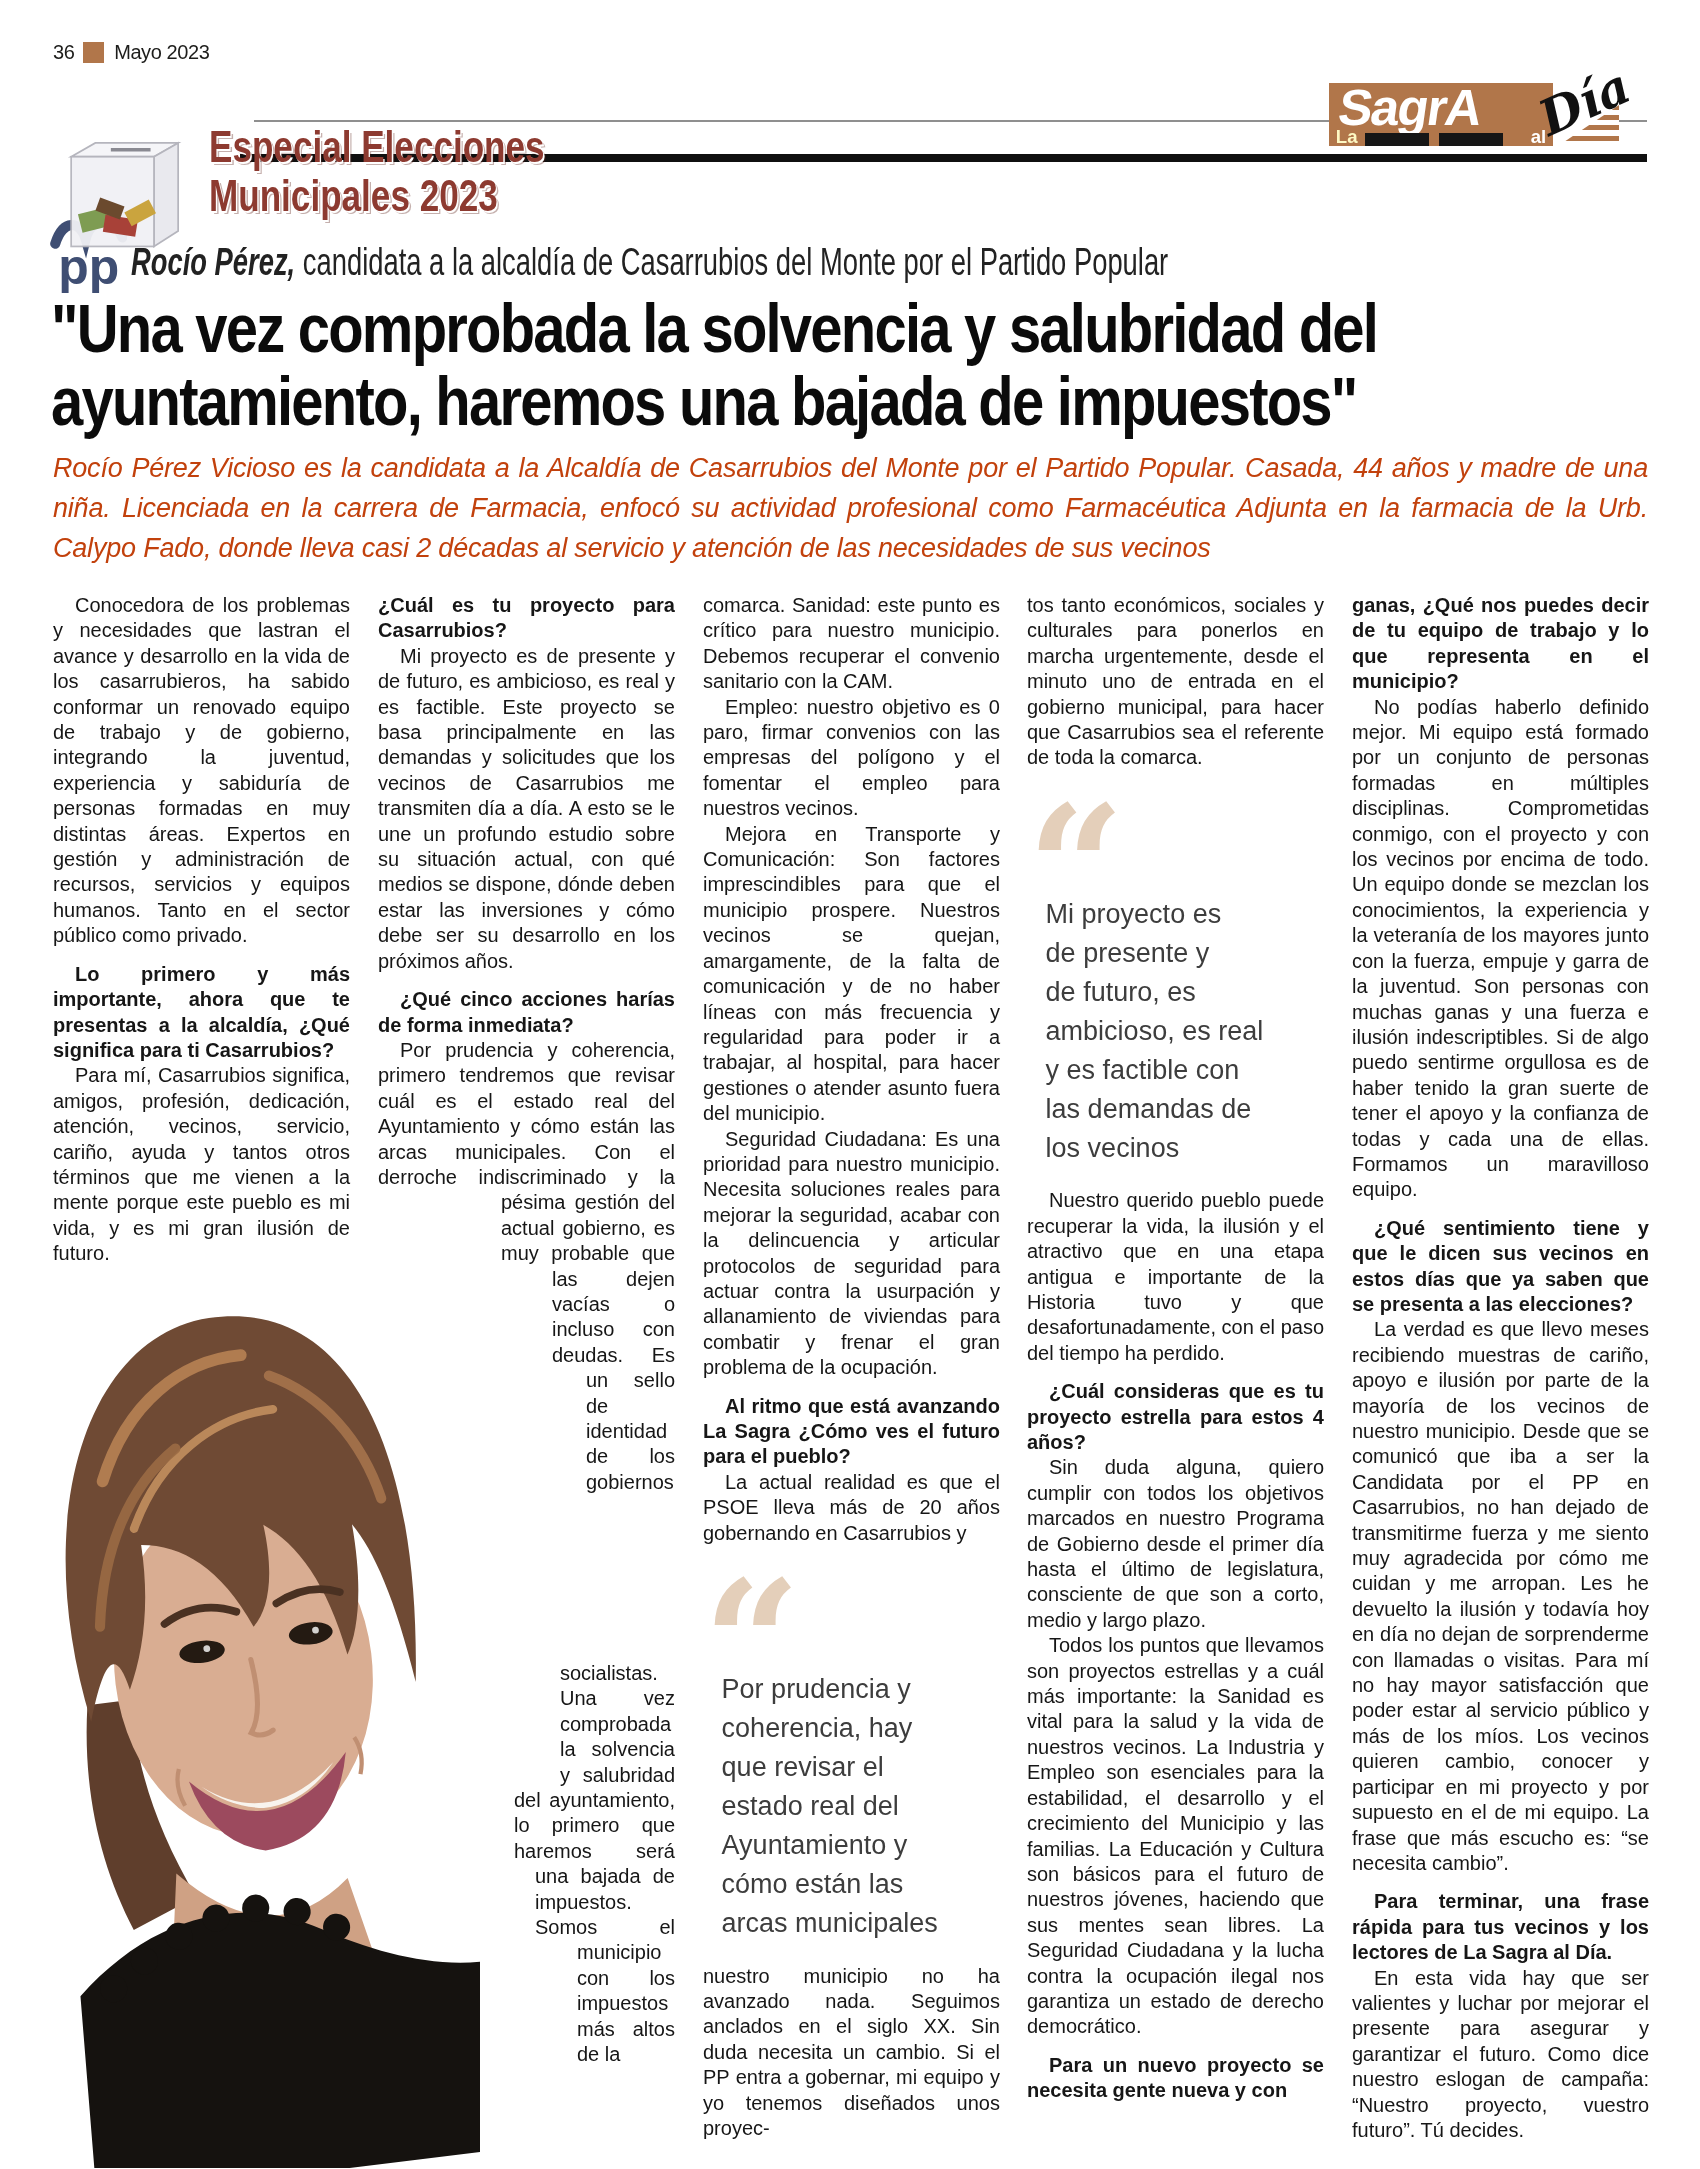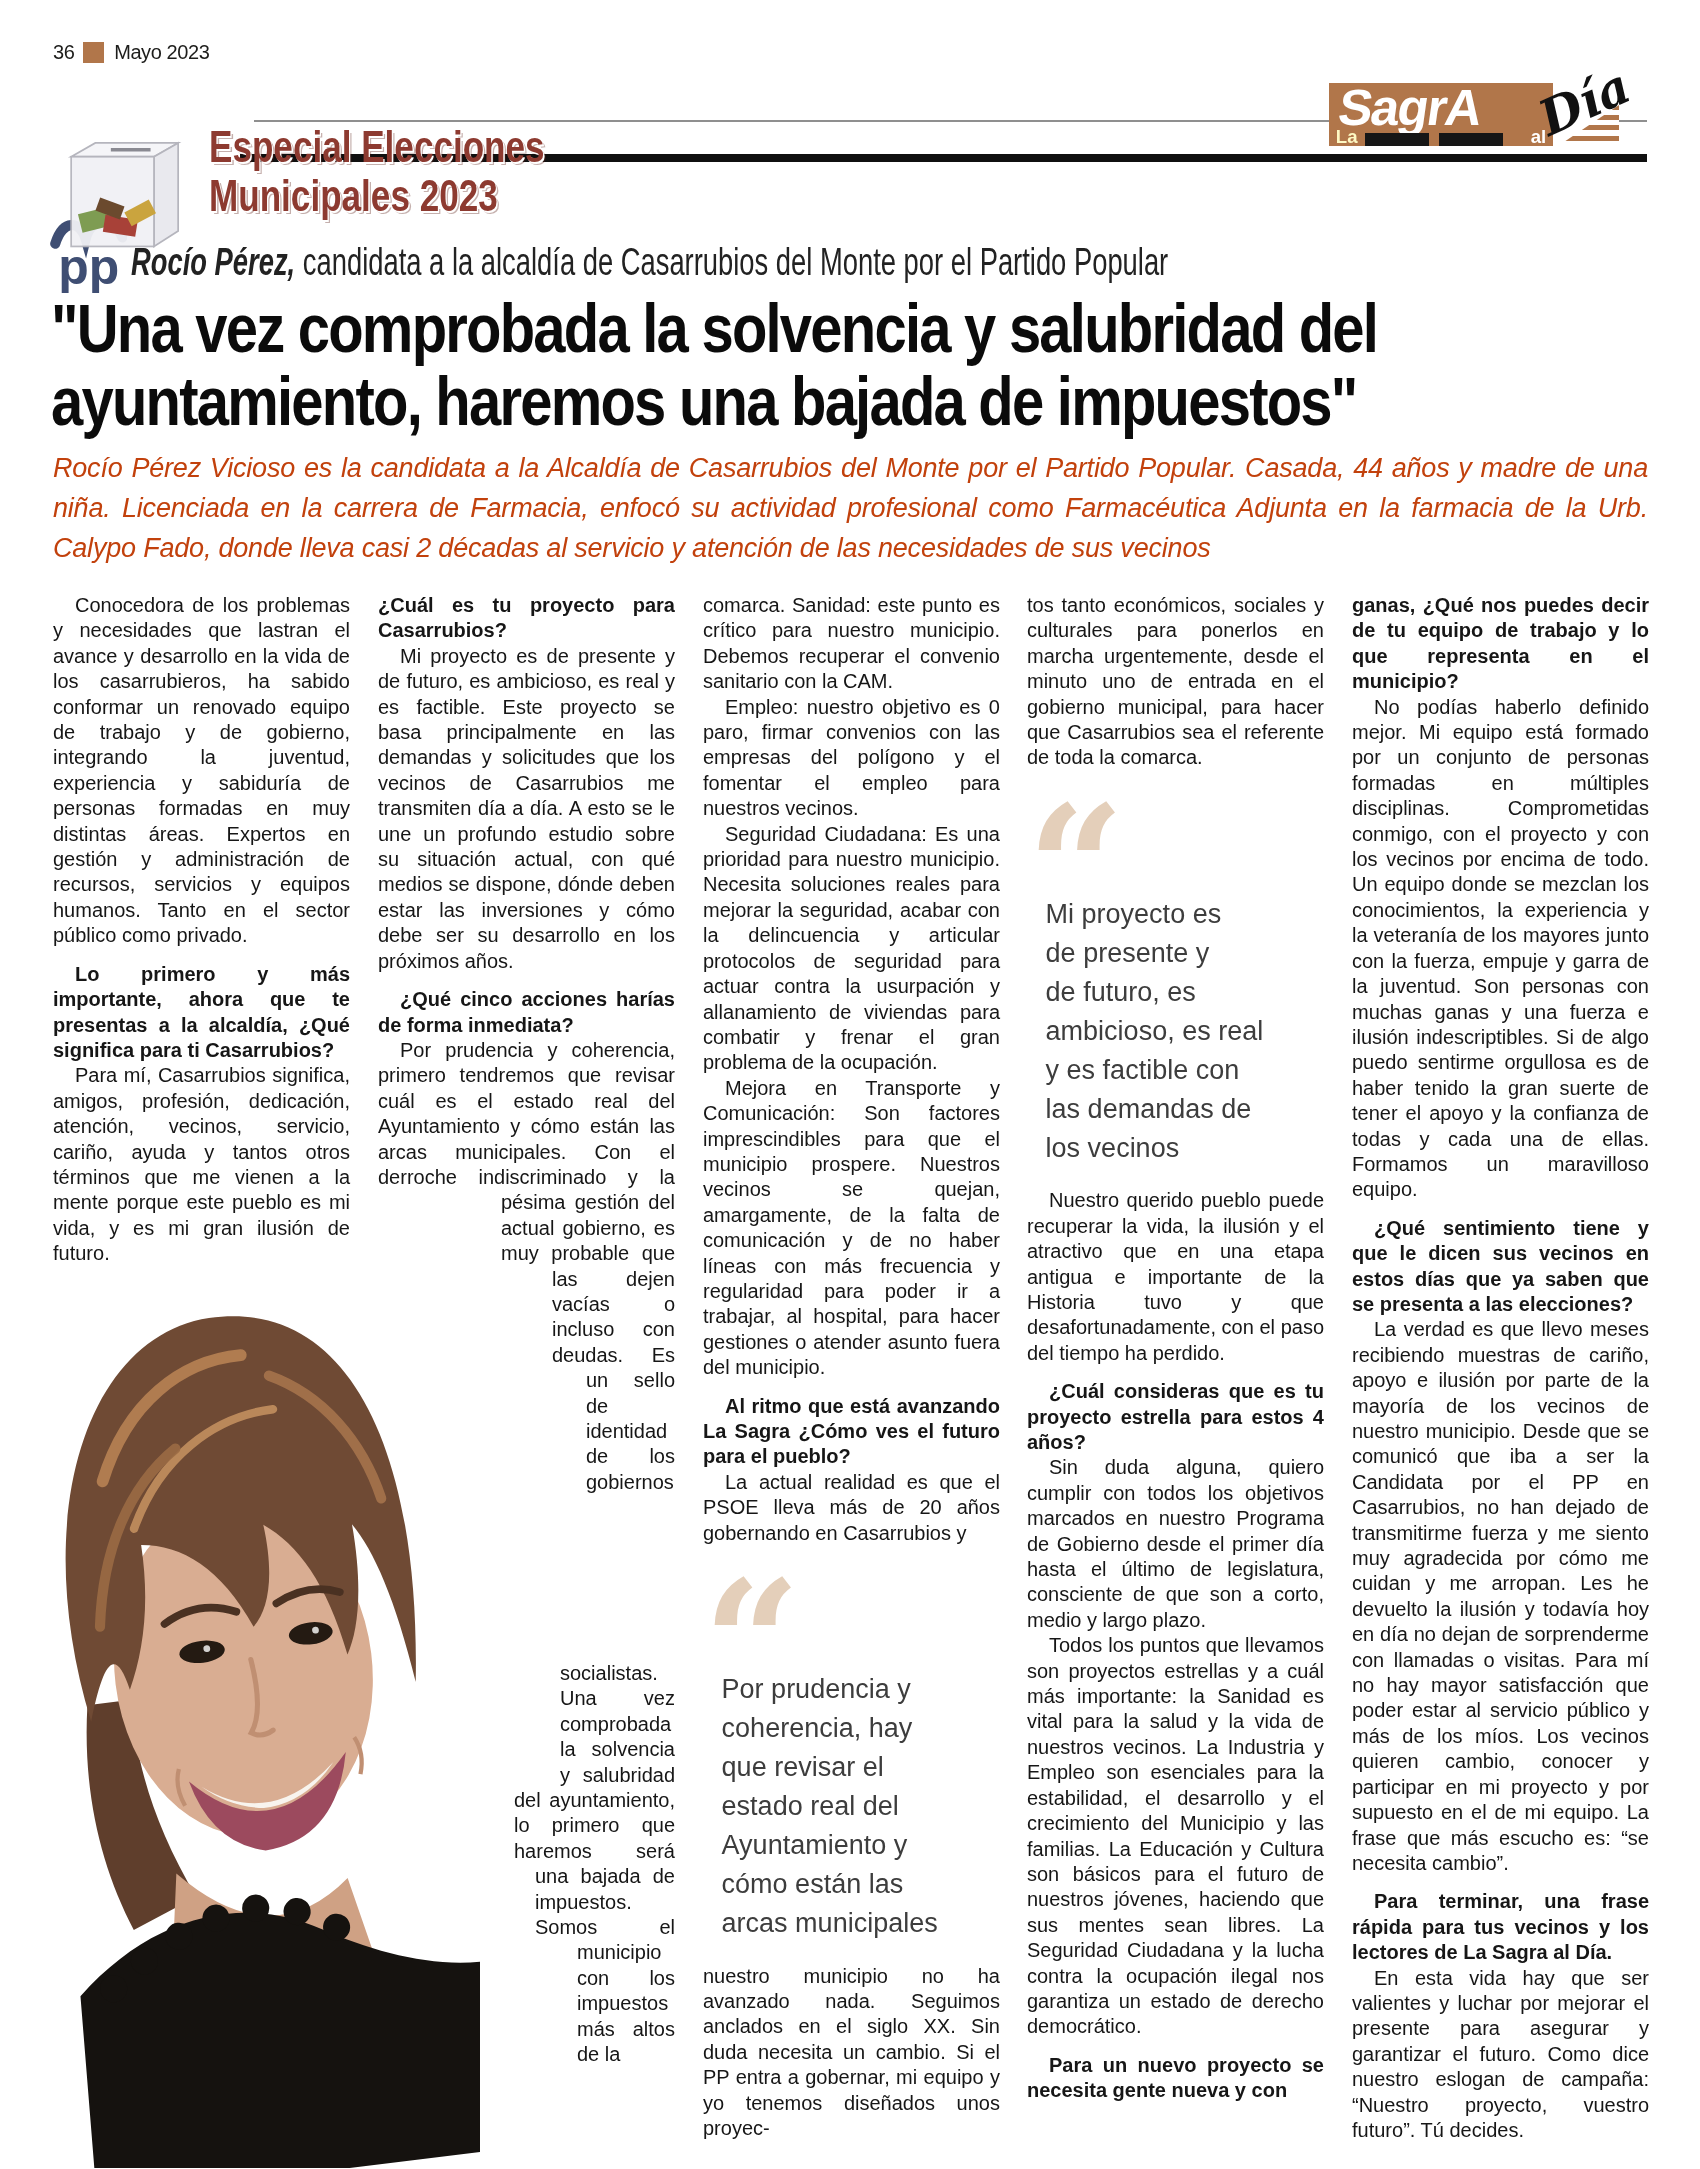--- a/index.html
+++ b/index.html
@@ -186,22 +186,22 @@
     <div class="spacer s8"></div>
     <p class="q0">¿Cuál es tu proyecto para Casarrubios?</p>
     <p class="p">Mi proyecto es de presente y de futuro, es ambicioso, es real y es factible. Este proyecto se basa principalmente en las demandas y solicitudes que los vecinos de Casarrubios me transmiten día a día. A esto se le une un profundo estudio sobre su situación actual, con qué medios se dispone, dónde deben estar las inversiones y cómo debe ser su desarrollo en los próximos años.</p>
     <p class="q">¿Qué cinco acciones harías de forma inmediata?</p>
     <p class="p">Por prudencia y coherencia, primero tendremos que revisar cuál es el estado real del Ayuntamiento y cómo están las arcas municipales. Con el derroche indiscriminado y la pésima gestión del actual gobierno, es muy probable que las dejen vacías o incluso con deudas. Es un sello de identidad de los gobiernos socialistas. Una vez comprobada la solvencia y salubridad del ayuntamiento, lo primero que haremos será una bajada de impuestos. Somos el municipio con los impuestos más altos de la</p>
   </div>
 
   <div class="col c3">
     <p class="p0">comarca. Sanidad: este punto es crítico para nuestro municipio. Debemos recuperar el convenio sanitario con la CAM.</p>
     <p class="p">Empleo: nuestro objetivo es 0 paro, firmar convenios con las empresas del polígono y el fomentar el empleo para nuestros vecinos.</p>
+    <p class="p">Mejora en Transporte y Comunicación: Son factores imprescindibles para que el municipio prospere. Nuestros vecinos se quejan, amargamente, de la falta de comunicación y de no haber líneas con más frecuencia y regularidad para poder ir a trabajar, al hospital, para hacer gestiones o atender asunto fuera del municipio.</p>
     <p class="p">Seguridad Ciudadana: Es una prioridad para nuestro municipio. Necesita soluciones reales para mejorar la seguridad, acabar con la delincuencia y articular protocolos de seguridad para actuar contra la usurpación y allanamiento de viviendas para combatir y frenar el gran problema de la ocupación.</p>
-    <p class="p">Mejora en Transporte y Comunicación: Son factores imprescindibles para que el municipio prospere. Nuestros vecinos se quejan, amargamente, de la falta de comunicación y de no haber líneas con más frecuencia y regularidad para poder ir a trabajar, al hospital, para hacer gestiones o atender asunto fuera del municipio.</p>
     <p class="q">Al ritmo que está avanzando La Sagra ¿Cómo ves el futuro para el pueblo?</p>
     <p class="p">La actual realidad es que el PSOE lleva más de 20 años gobernando en Casarrubios y</p>
     <div class="pullquote">
       <div class="pq-mark">“</div>
       <div class="pq-text">Por prudencia y
 coherencia, hay
 que revisar el
 estado real del
 Ayuntamiento y
 cómo están las

